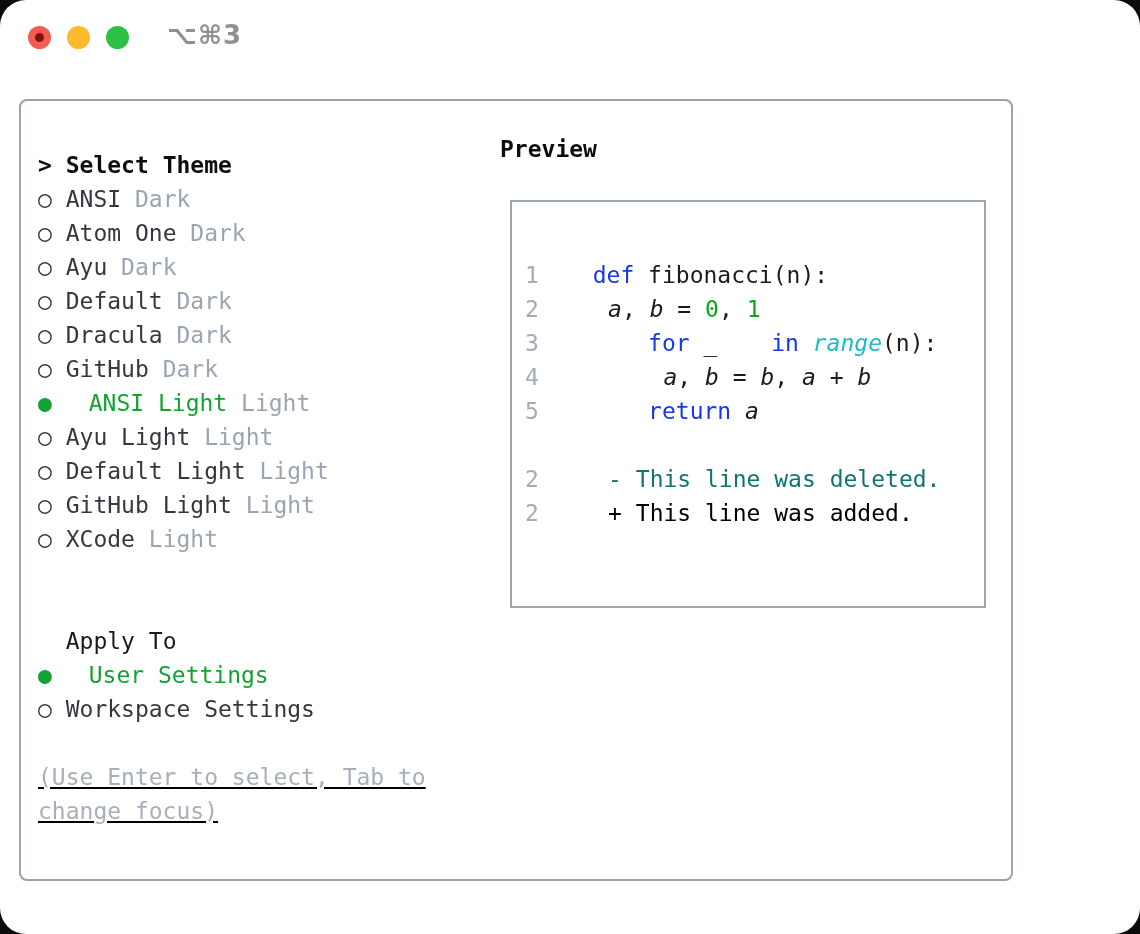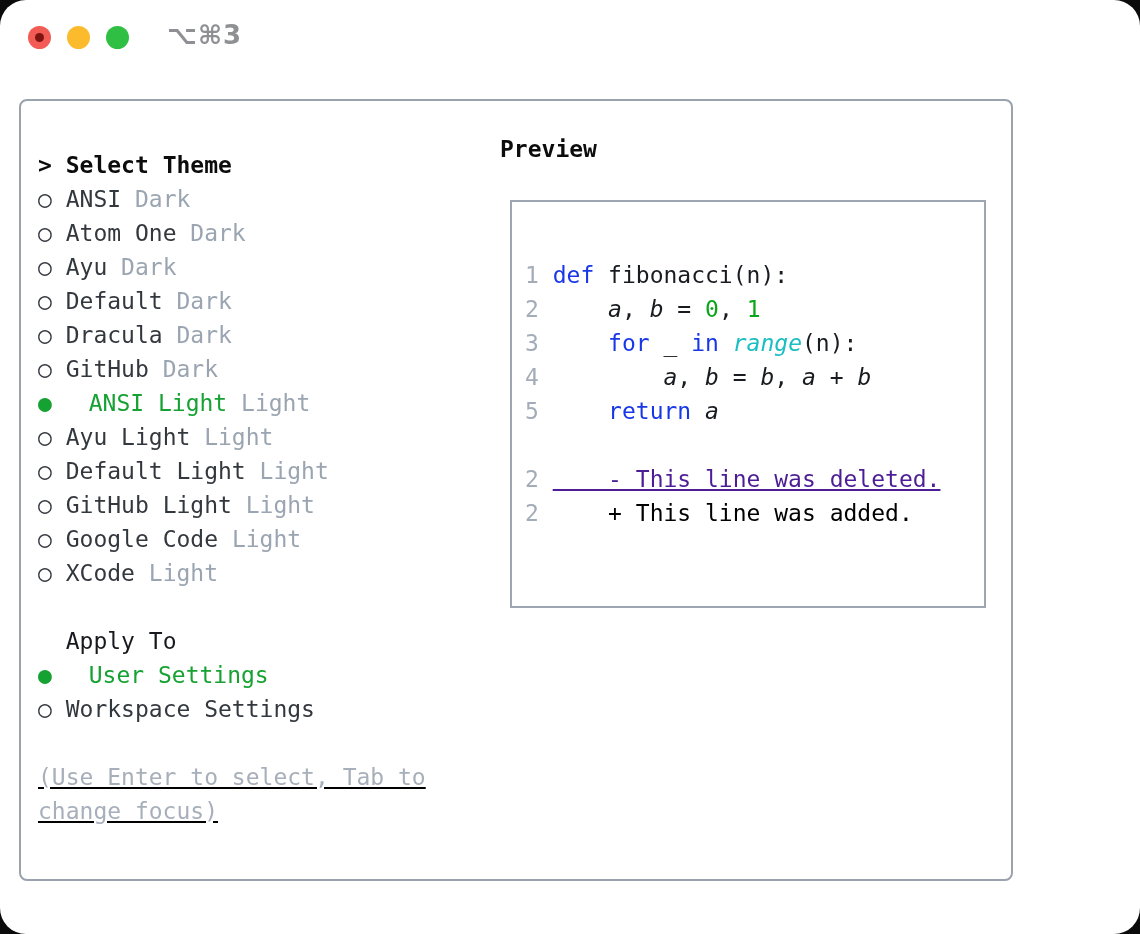--- a/index.html
+++ b/index.html
@@ -60,25 +60,25 @@
     position: absolute; left: 510px; top: 200px;
     width: 476px; height: 408px;
     border: 2px solid #9ea7b1;
     background: #ffffff;
     overflow: hidden;
   }
   #code { padding: 56px 0 0 13px; }
   .code-line { height: 34px; line-height: 34px; font-size: 23px; white-space: pre; }
   .lnum { color: #a3acb8; }
   .c-fg { color: #181b1f; }
-  .c-blue { color: #1837e6; }
+  .c-blue { color: #1837e6; margin-left: 40px; }
   .c-cyan { color: #1abec3; }
   .c-green { color: #0aa619; }
   .c-green-added { color: #000000; }
-  .c-red { color: #4c1d95; text-decoration: underline; }
+  .c-red { color: #0f766e; }
   .c-context { color: #8e98a3; }
   .it { font-style: italic; }
 </style>
 </head>
 <body>
 
 <div class="window">
 
   <div class="titlebar">
     <span class="light red">
@@ -97,21 +97,20 @@
       <div class="line"><span class="bullet">○ </span><span class="item-name">ANSI</span><span class="variant"> Dark</span></div>
       <div class="line"><span class="bullet">○ </span><span class="item-name">Atom One</span><span class="variant"> Dark</span></div>
       <div class="line"><span class="bullet">○ </span><span class="item-name">Ayu</span><span class="variant"> Dark</span></div>
       <div class="line"><span class="bullet">○ </span><span class="item-name">Default</span><span class="variant"> Dark</span></div>
       <div class="line"><span class="bullet">○ </span><span class="item-name">Dracula</span><span class="variant"> Dark</span></div>
       <div class="line"><span class="bullet">○ </span><span class="item-name">GitHub</span><span class="variant"> Dark</span></div>
       <div class="line"><span class="bullet sel">● </span><span class="item-name sel">ANSI Light</span><span class="variant"> Light</span></div>
       <div class="line"><span class="bullet">○ </span><span class="item-name">Ayu Light</span><span class="variant"> Light</span></div>
       <div class="line"><span class="bullet">○ </span><span class="item-name">Default Light</span><span class="variant"> Light</span></div>
       <div class="line"><span class="bullet">○ </span><span class="item-name">GitHub Light</span><span class="variant"> Light</span></div>
-      <div class="line"><span class="bullet">○ </span><span class="item-name">Google Code</span><span class="variant"> Light</span></div>
       <div class="line"><span class="bullet">○ </span><span class="item-name">XCode</span><span class="variant"> Light</span></div>
     </div>
 
   <div class="line abs hdr" style="font-weight:400;color:#17191c;" id="apply-header"><span>  </span><span>Apply To</span></div>
 
   <div class="abs" id="apply-list">
       <div class="line"><span class="bullet sel">● </span><span class="item-name sel">User Settings</span></div>
       <div class="line"><span class="bullet">○ </span><span class="item-name">Workspace Settings</span></div>
     </div>
 

